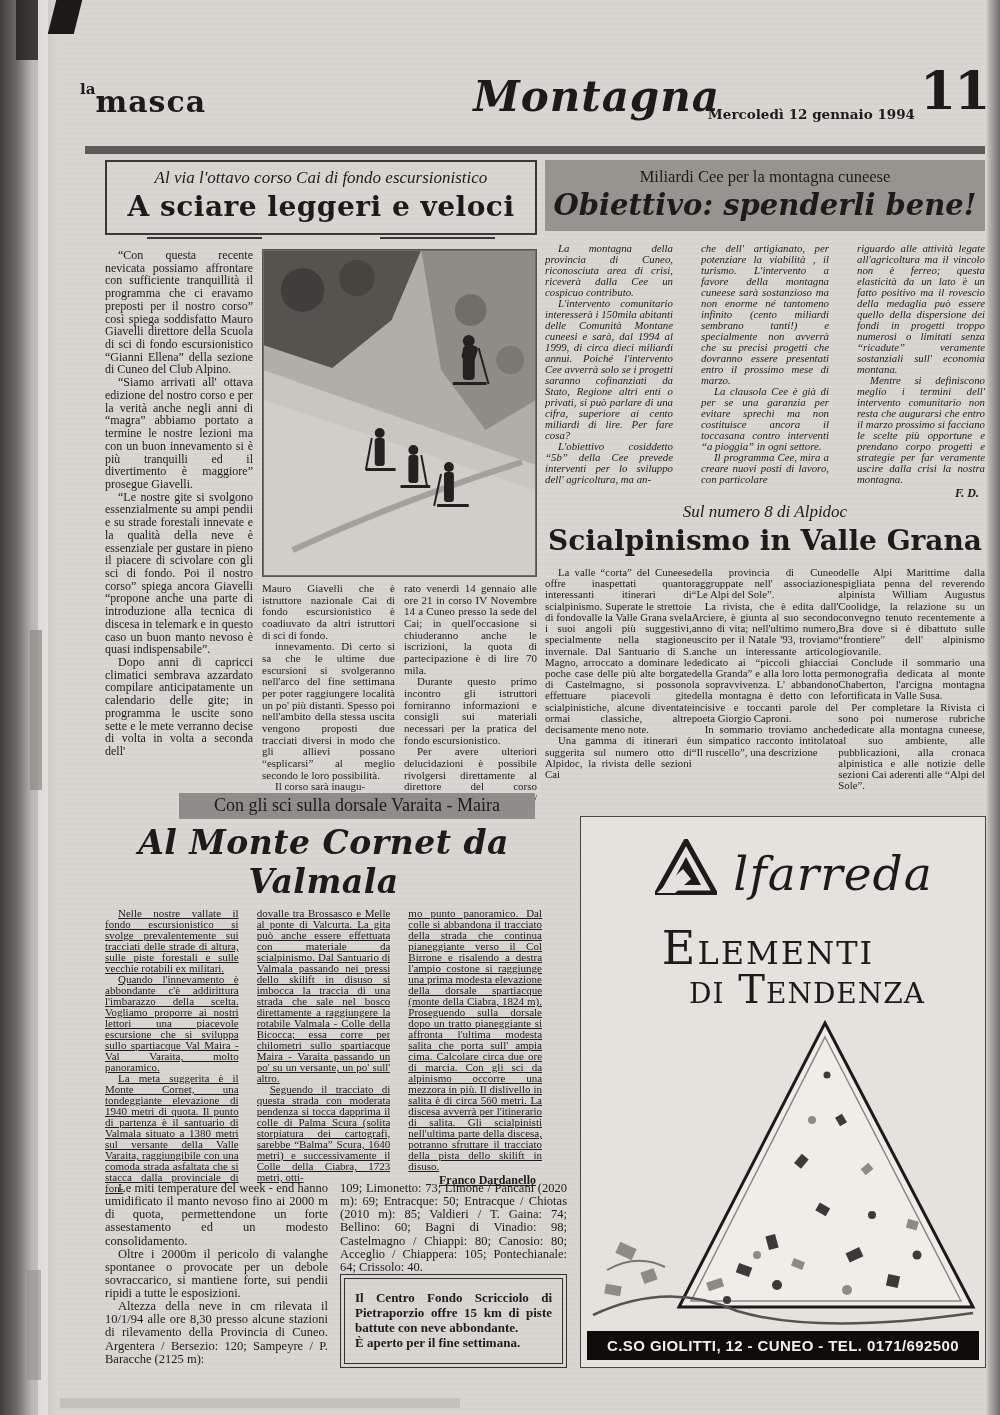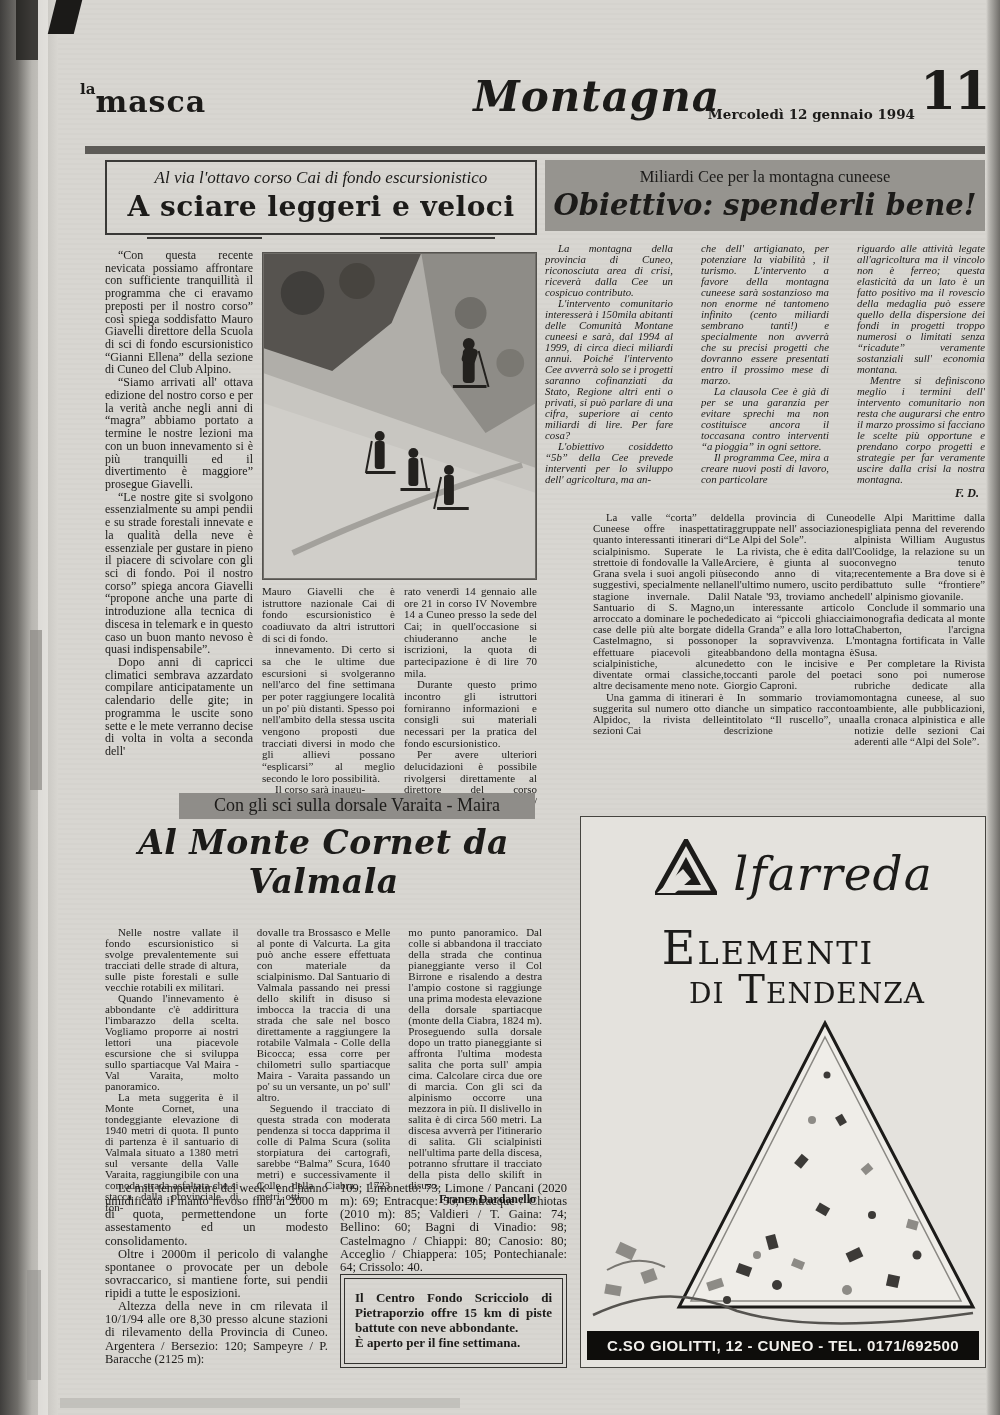--- a/index.html
+++ b/index.html
@@ -45,49 +45,49 @@
   .jcol{ text-align:justify; overflow:hidden; }
   .byline{ font-weight:bold; text-align:right; padding-right:6px; margin-top:2px; }
 
   
   .art-ski{ position:absolute; left:105px; top:160px; width:432px; }
   .ski-headbox{ border:2px solid #3a3937; padding:6px 8px 10px; text-align:center; position:relative; }
   .ski-headbox .kick{ font-style:italic; font-size:17px; }
   .ski-headbox .head{ font-family:"DejaVu Serif",serif; font-weight:bold; font-size:28px; margin-top:2px; letter-spacing:.5px; }
   .deco-line{ position:absolute; height:2px; background:#3a3937; bottom:-6px; }
   .deco-line.l{ left:40px; width:115px; } .deco-line.r{ right:40px; width:115px; }
-  .ski-body{ display:flex; gap:9px; margin-top:14px;align-items:center; }
+  .ski-body{ display:flex; gap:9px; margin-top:14px; }
   .ski-col1{ width:148px; height:582px; font-size:12px; line-height:1.06; }
   .ski-right{ flex:1; display:flex; flex-direction:column; }
   .photo{ width:100%; height:328px; border:1px solid #55534f; background:#b2b0ab; }
   .ski-lower{ display:flex; gap:9px; margin-top:6px; }
   .ski-lower .jcol{ flex:1; height:242px; font-size:11px; line-height:1.06; }
 
   
   .art-cee{ position:absolute; left:545px; top:160px; width:440px; }
   .cee-headbox{ background:#96948f; text-align:center; padding:7px 6px 9px; }
   .cee-headbox .kick{ font-size:16.5px; }
   .cee-headbox .head{ font-family:"DejaVu Serif",serif; font-weight:bold; font-style:italic; font-size:29px; margin-top:1px; }
   .cee-body{ display:flex; gap:28px; margin-top:12px; font-style:italic; }
   .cee-body .jcol{ flex:1; height:262px; font-size:10.8px; line-height:1.02; }
   .cee-body .byline{ font-size:12px; }
 
   
   .art-alpidoc{ position:absolute; left:545px; top:502px; width:440px; }
   .alp-head{ text-align:center; }
   .alp-head .kick{ font-style:italic; font-size:17px; }
   .alp-head .head{ font-family:"DejaVu Serif",serif; font-weight:bold; font-size:28px; margin-top:2px; }
-  .alp-body{ display:flex; margin-top:10px;margin-left:48px; }
+  .alp-body{ display:flex; margin-top:10px; }
   .alp-body .jcol{ flex:1; height:238px; font-size:10.8px; line-height:1.04; }
 
   
   .art-cornet{ position:absolute; left:105px; top:793px; width:437px; }
   .cornet-kick{ background:#8f8d89; width:356px; margin-left:74px; text-align:center; font-size:18px; padding:2px 0 3px; }
   .cornet-head{ text-align:center; font-family:"DejaVu Serif",serif; font-weight:bold; font-style:italic; font-size:33px; margin-top:4px; letter-spacing:.5px; }
-  .cornet-body{ display:flex; gap:18px; margin-top:26px; }
+  .cornet-body{ display:flex; gap:18px; margin-top:7px;text-decoration:underline; }
   .cornet-body .jcol{ flex:1; height:308px; font-size:11px; line-height:1.0; }
   .cornet-body .byline{ font-size:12px; }
 
   
   .art-boll{ position:absolute; left:105px; top:1168px; width:462px; }
   .boll-head{ position:relative; width:425px; text-align:center; font-family:"DejaVu Serif",serif; font-weight:bold; font-size:25px; }
   .boll-head .bar{ position:absolute; left:0; right:0; top:15px; height:13px; background:#8f8d89; z-index:0; }
   .boll-head span{ position:relative; z-index:1; }
   .boll-body{ display:flex; gap:12px; margin-top:14px; }
   .boll-c1{ width:223px; height:192px; font-size:12.5px; line-height:1.05; }
@@ -225,20 +225,24 @@
         <div>
             <p>riguardo alle attività legate all'agricoltura ma il vincolo non è ferreo; questa elasticità da un lato è un fatto positivo ma il rovescio della medaglia può essere quello della dispersione dei fondi in progetti troppo numerosi o limitati senza “ricadute” veramente sostanziali sull' economia montana.</p>
             <p>Mentre si definiscono meglio i termini dell' intervento comunitario non resta che augurarsi che entro il marzo prossimo si facciano le scelte più opportune e prendano corpo progetti e strategie per far veramente uscire dalla crisi la nostra montagna.</p>
           </div>
         <div class="byline">F. D.</div>
       </div>
     </div>
   </section>
 
   <section class="art-alpidoc">
+    <div class="alp-head">
+      <div class="kick">Sul numero 8 di Alpidoc</div>
+      <div class="head">Scialpinismo in Valle Grana</div>
+    </div>
     <div class="alp-body cols">
       <div class="jcol">
           <p>La valle “corta” del Cuneese offre inaspettati quanto interessanti itinerari di scialpinismo. Superate le strettoie di fondovalle la Valle Grana svela i suoi angoli più suggestivi, specialmente nella stagione invernale. Dal Santuario di S. Magno, arroccato a dominare le poche case delle più alte borgate di Castelmagno, si possono effettuare piacevoli gite scialpinistiche, alcune diventate ormai classiche, altre decisamente meno note.</p>
           <p>Una gamma di itinerari è suggerita sul numero otto di Alpidoc, la rivista delle sezioni Cai</p>
         </div>
       <div class="jcol cont">
           <p>della provincia di Cuneo raggruppate nell' associazione “Le Alpi del Sole”.</p>
           <p>La rivista, che è edita dall' Arciere, è giunta al suo secondo anno di vita; nell'ultimo numero, uscito per il Natale '93, troviamo anche un interessante articolo dedicato ai “piccoli ghiacciai della Granda” e alla loro lotta per la sopravvivenza. L' abbandono della montagna è detto con le incisive e toccanti parole del poeta Giorgio Caproni.</p>
           <p>In sommario troviamo anche un simpatico racconto intitolato “Il ruscello”, una descrizione</p>
         </div>

